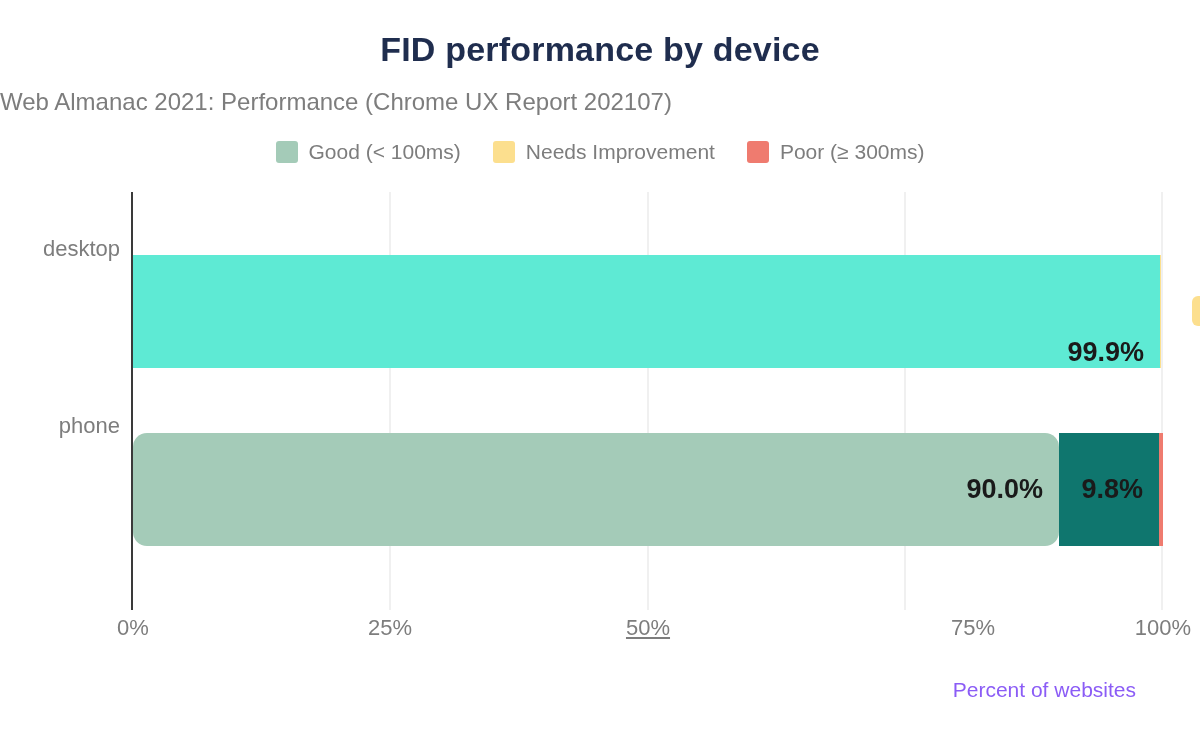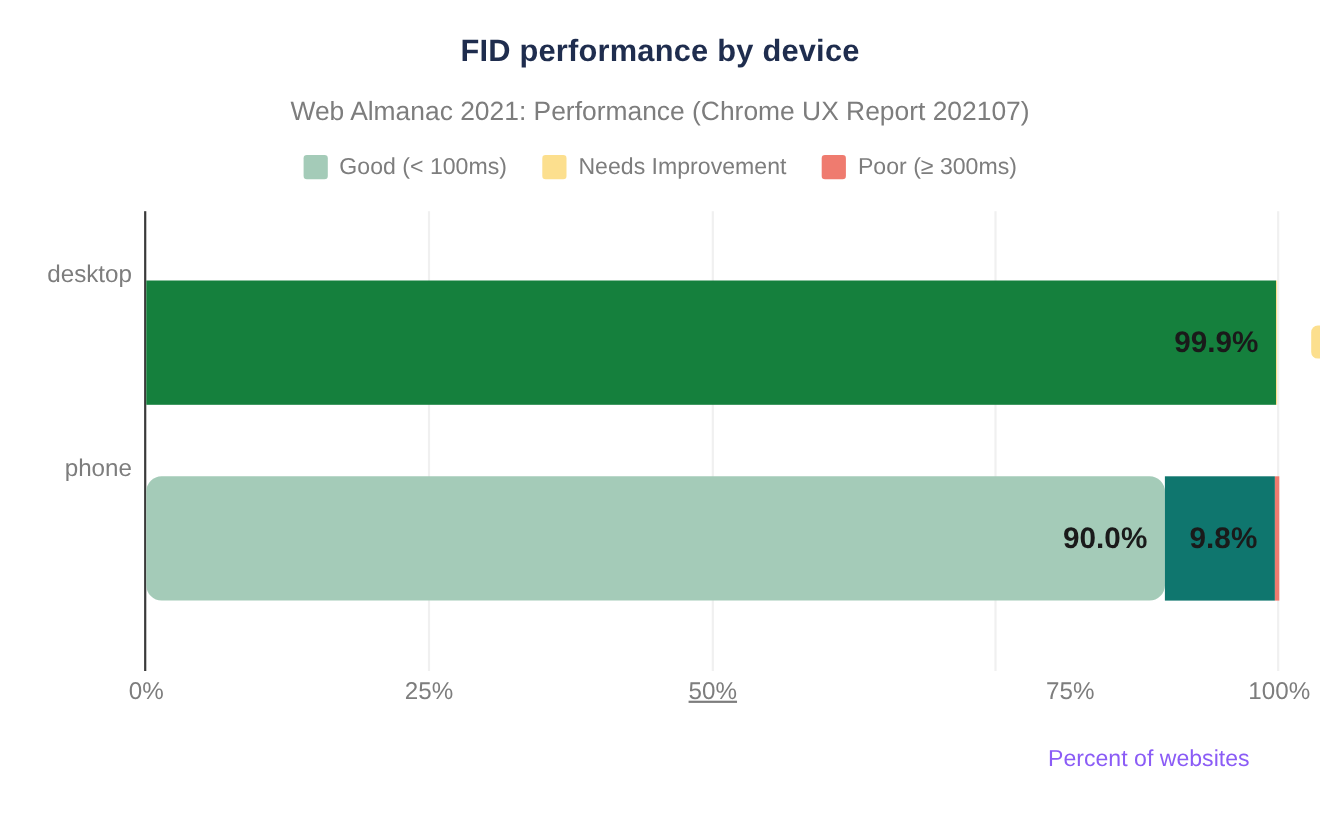--- a/index.html
+++ b/index.html
@@ -16,31 +16,31 @@
     -webkit-font-smoothing: antialiased;
   }
 
   
   #chart-title {
     position: absolute;
     left: 0;
     top: 30px;
     width: 1200px;
     text-align: center;
-    font-size: 28px;
+    font-size: 34px;
     font-weight: bold;
     color: #1f2d4e;
     letter-spacing: 0.2px;
   }
   #chart-subtitle {
     position: absolute;
     left: 0;
     top: 88px;
     width: 1200px;
-    text-align: center;
+    text-align: left;
     font-size: 24px;
     font-weight: normal;
     color: #7d7d7d;
   }
 
   
   #chart-legend {
     position: absolute;
     left: 0;
     top: 140px;
@@ -197,21 +197,21 @@
   <div class="y-tick-label" style="top: 221px;">phone</div>
 </div>
 
 <div id="plot-area">
   <div class="gridline" style="left: 256px;"></div>
   <div class="gridline" style="left: 514px;"></div>
   <div class="gridline" style="left: 771px;"></div>
   <div class="gridline" style="left: 1028px;"></div>
 
   <div class="bar-row" style="top: 63px;">
-    <div class="bar-seg" style="left: 0; width: 1027px; background: #15803d;">
+    <div class="bar-seg" style="left: 0; width: 1027px; background: #5eead4; align-items: flex-end;">
       <span class="bar-value">99.9%</span>
     </div>
     <div class="bar-seg" style="left: 1027px; width: 1px; background: #fcdf8e;"></div>
   </div>
 
   <div class="bar-row" style="top: 241px;">
     <div class="bar-seg" style="left: 0; width: 926px; background: #a4cbb8; border-radius: 14px;">
       <span class="bar-value">90.0%</span>
     </div>
     <div class="bar-seg" style="left: 926px; width: 100px; background: #0f766e;">

